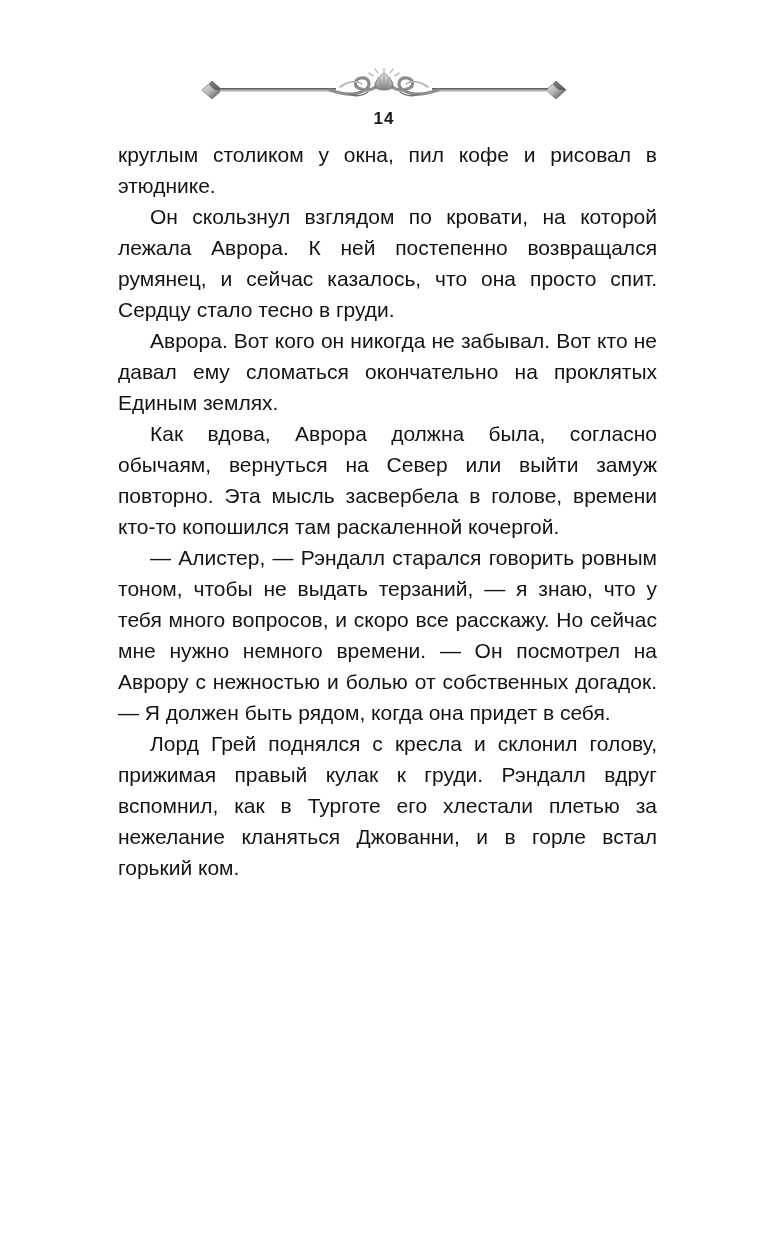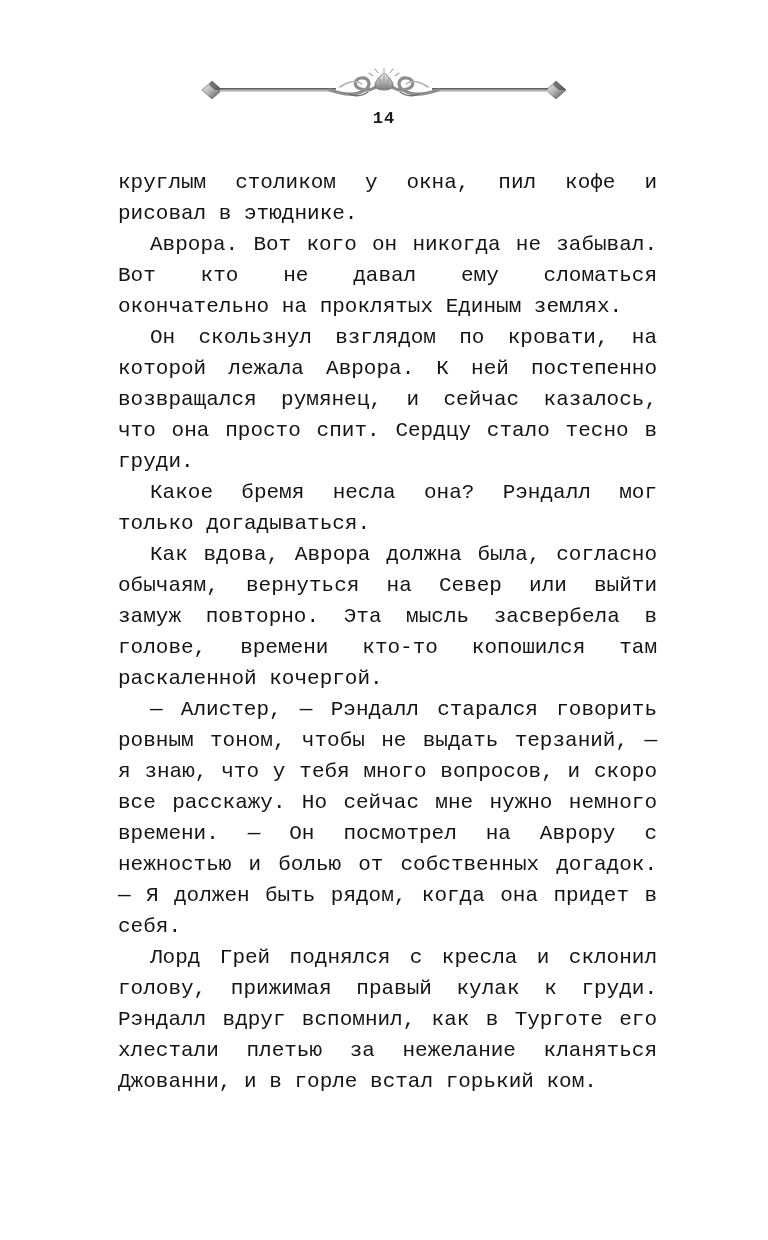--- a/index.html
+++ b/index.html
@@ -5,21 +5,21 @@
   html, body {
     margin: 0;
     padding: 0;
     background: #ffffff;
   }
   .page {
     position: relative;
     width: 768px;
     height: 1240px;
     background: #ffffff;
-    font-family: Liberation Mono, monospace;
+    font-family: Liberation Sans, sans-serif;
     color: #141414;
     overflow: hidden;
   }
   .page-header {
     position: absolute;
     top: 68px;
     left: 0;
     width: 100%;
     text-align: center;
   }
@@ -44,21 +44,20 @@
     text-align: justify;
     color: #141414;
   }
   .body-text p {
     margin: 0;
     padding: 0;
     text-indent: 32px;
   }
   .body-text p.no-indent {
     text-indent: 0;
-    margin-top: 28px;
   }
 </style>
 </head>
 <body>
 
 <div class="page">
 
   <div class="page-header">
 
     <svg class="ornament" width="364" height="40" viewBox="0 0 364 40" aria-hidden="true">
@@ -109,21 +108,20 @@
 
         <path d="M182,4 L182,0 M176,5 L173,1 M188,5 L191,1 M171,8 L167,5 M193,8 L197,5" stroke="#a8a8a8" stroke-width="1.1" fill="none" stroke-linecap="round"></path>
       </g>
     </svg>
 
     <div class="page-number">14</div>
   </div>
 
   <main class="body-text">
     <p class="no-indent">круглым столиком у окна, пил кофе и рисовал в этюднике.</p>
+    <p>Он скользнул взглядом по кровати, на которой лежала Аврора. К ней постепенно возвращался румянец, и сейчас казалось, что она просто спит. Сердцу стало тесно в груди.</p>
     <p>Аврора. Вот кого он никогда не забывал. Вот кто не давал ему сломаться окончательно на проклятых Единым землях.</p>
-    <p>Он скользнул взглядом по кровати, на которой лежала Аврора. К ней постепенно возвращался румянец, и сейчас казалось, что она просто спит. Сердцу стало тесно в груди.</p>
-    <p>Какое бремя несла она? Рэндалл мог только догадываться.</p>
     <p>Как вдова, Аврора должна была, согласно обычаям, вернуться на Север или выйти замуж повторно. Эта мысль засвербела в голове, времени кто-то копошился там раскаленной кочергой.</p>
     <p>— Алистер, — Рэндалл старался говорить ровным тоном, чтобы не выдать терзаний, — я знаю, что у тебя много вопросов, и скоро все расскажу. Но сейчас мне нужно немного времени. — Он посмотрел на Аврору с нежностью и болью от собственных догадок. — Я должен быть рядом, когда она придет в себя.</p>
     <p>Лорд Грей поднялся с кресла и склонил голову, прижимая правый кулак к груди. Рэндалл вдруг вспомнил, как в Турготе его хлестали плетью за нежелание кланяться Джованни, и в горле встал горький ком.</p>
   </main>
 
 </div>
 
 </body></html>

